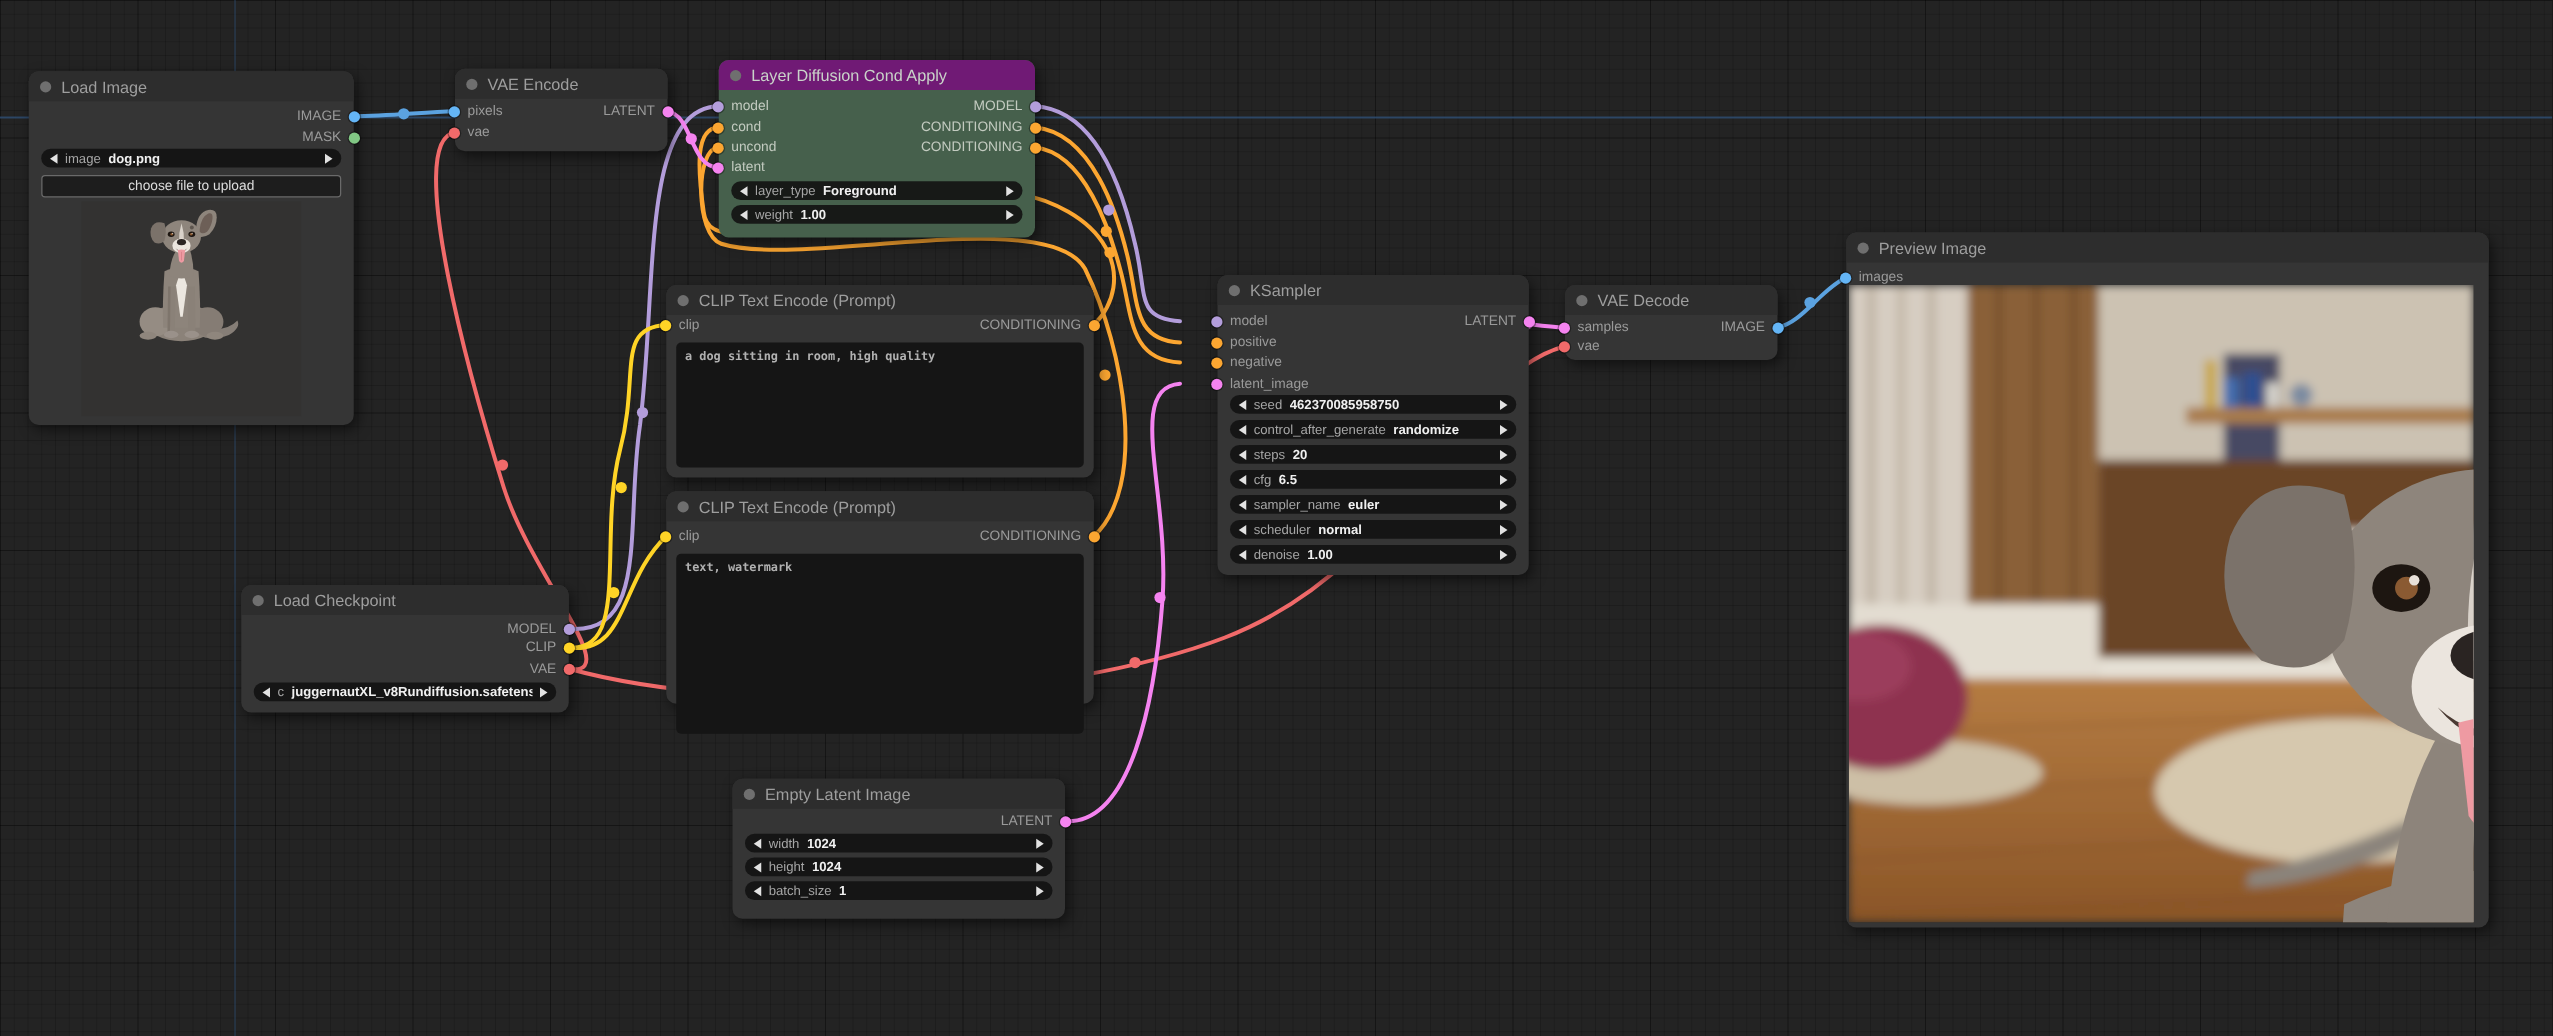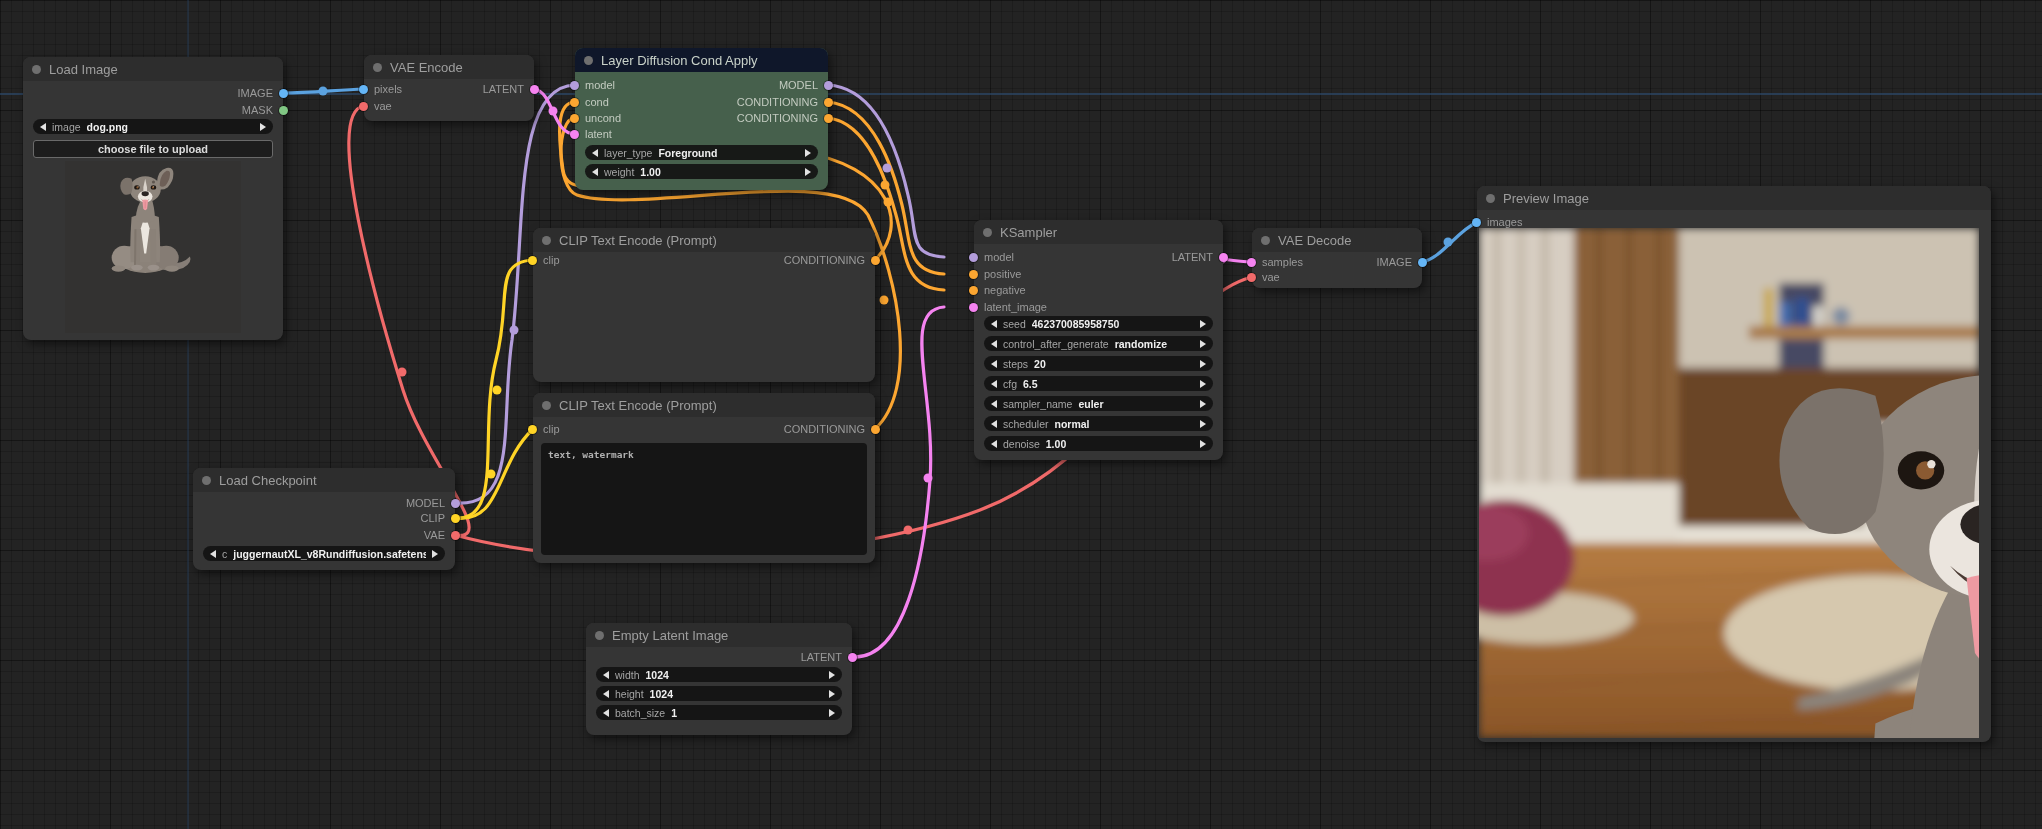--- a/index.html
+++ b/index.html
@@ -15,40 +15,40 @@
     font-family:"Liberation Sans", sans-serif;
   }
   #wires{position:absolute;left:0;top:0;z-index:1;}
   .node{position:absolute;z-index:2;background:#353535;border-radius:8px;
     box-shadow:3px 4px 10px rgba(0,0,0,0.5);color:#9d9d9d;}
   .node-header{position:absolute;top:0;left:0;right:0;height:24px;background:#2d2d2d;
     border-radius:8px 8px 0 0;display:flex;align-items:center;gap:8px;padding-left:9px;
     font-size:13px;color:#9e9e9e;box-sizing:border-box;}
   .collapse-dot{width:9px;height:9px;border-radius:50%;background:#6f6f6f;flex:0 0 auto;}
   .node.green{background:#46604c;}
-  .node.green .node-header{background:#0f172a;color:#c9d2c9;}
+  .node.green .node-header{background:#701a75;color:#c9d2c9;}
   .node.green .slot-label{color:#c3cbc0;}
   .slot{position:absolute;height:14px;display:flex;align-items:center;gap:6px;font-size:11px;}
   .slot.in{left:-5px;}
   .slot.out{right:-5px;flex-direction:row-reverse;}
   .slot-label{color:#9a9a9a;white-space:nowrap;}
   .dot{width:9px;height:9px;border-radius:50%;flex:0 0 auto;box-shadow:0 0 0 1px rgba(0,0,0,0.35);}
   .c-image{background:#64B5F6;} .c-mask{background:#81C784;} .c-latent{background:#F583F0;}
   .c-vae{background:#F16A6A;} .c-model{background:#B39DDB;} .c-clip{background:#FFD426;}
   .c-cond{background:#FCA631;}
   .widget{position:absolute;left:10px;right:10px;height:15px;background:rgba(18,18,18,0.9);
     border-radius:8px;display:flex;align-items:center;gap:6px;padding:0 7px;font-size:10.5px;box-sizing:border-box;}
   .w-label{color:#a6a6a6;white-space:nowrap;}
   .w-value{flex:1;text-align:left;color:#f0f0f0;font-weight:bold;white-space:nowrap;overflow:hidden;}
   .w-value.center{text-align:center;}
   .arr{width:0;height:0;border-top:4px solid transparent;border-bottom:4px solid transparent;flex:0 0 auto;}
   .arr.l{border-right:6px solid #e2e2e2;}
   .arr.r{border-left:6px solid #e2e2e2;}
   .upload-btn{position:absolute;left:10px;right:10px;height:16px;background:#1d1d1d;
-    border:1px solid #6a6a6a;border-radius:3px;color:#dcdcdc;font-size:11px;font-weight:bold;
+    border:1px solid #6a6a6a;border-radius:3px;color:#dcdcdc;font-size:11px;font-weight:normal;
     text-align:center;line-height:16px;}
   .prompt-box{position:absolute;left:8px;right:8px;background:#151515;border-radius:4px;
     color:#b1b1b1;font:bold 9.5px "DejaVu Sans Mono", monospace;padding:6px 7px;box-sizing:border-box;
     white-space:pre-wrap;}
   .thumb{position:absolute;}
   .preview-area{position:absolute;overflow:hidden;background:#2a2a2a;}
 </style>
 </head>
 <body>
 
@@ -238,36 +238,37 @@
       <span>CLIP Text Encode (Prompt)</span>
     </div>
     <div class="slot in" style="top:25px">
       <span class="dot c-clip"></span>
       <span class="slot-label">clip</span>
     </div>
     <div class="slot out" style="top:25px">
       <span class="dot c-cond"></span>
       <span class="slot-label">CONDITIONING</span>
     </div>
+    <div class="prompt-box" style="top:46px;height:100px;">a dog sitting in room, high quality</div>
   </div>
 
   <div class="node" style="left:533px;top:393px;width:342px;height:170px;">
     <div class="node-header">
       <span class="collapse-dot"></span>
       <span>CLIP Text Encode (Prompt)</span>
     </div>
     <div class="slot in" style="top:29px">
       <span class="dot c-clip"></span>
       <span class="slot-label">clip</span>
     </div>
     <div class="slot out" style="top:29px">
       <span class="dot c-cond"></span>
       <span class="slot-label">CONDITIONING</span>
     </div>
-    <div class="prompt-box" style="top:50px;height:112px;">text, watermark</div>
+    <div class="prompt-box" style="top:50px;height:144px;">text, watermark</div>
   </div>
 
   <div class="node" style="left:193px;top:468px;width:262px;height:102px;">
     <div class="node-header">
       <span class="collapse-dot"></span>
       <span>Load Checkpoint</span>
     </div>
     <div class="slot out" style="top:28px">
       <span class="dot c-model"></span>
       <span class="slot-label">MODEL</span>

